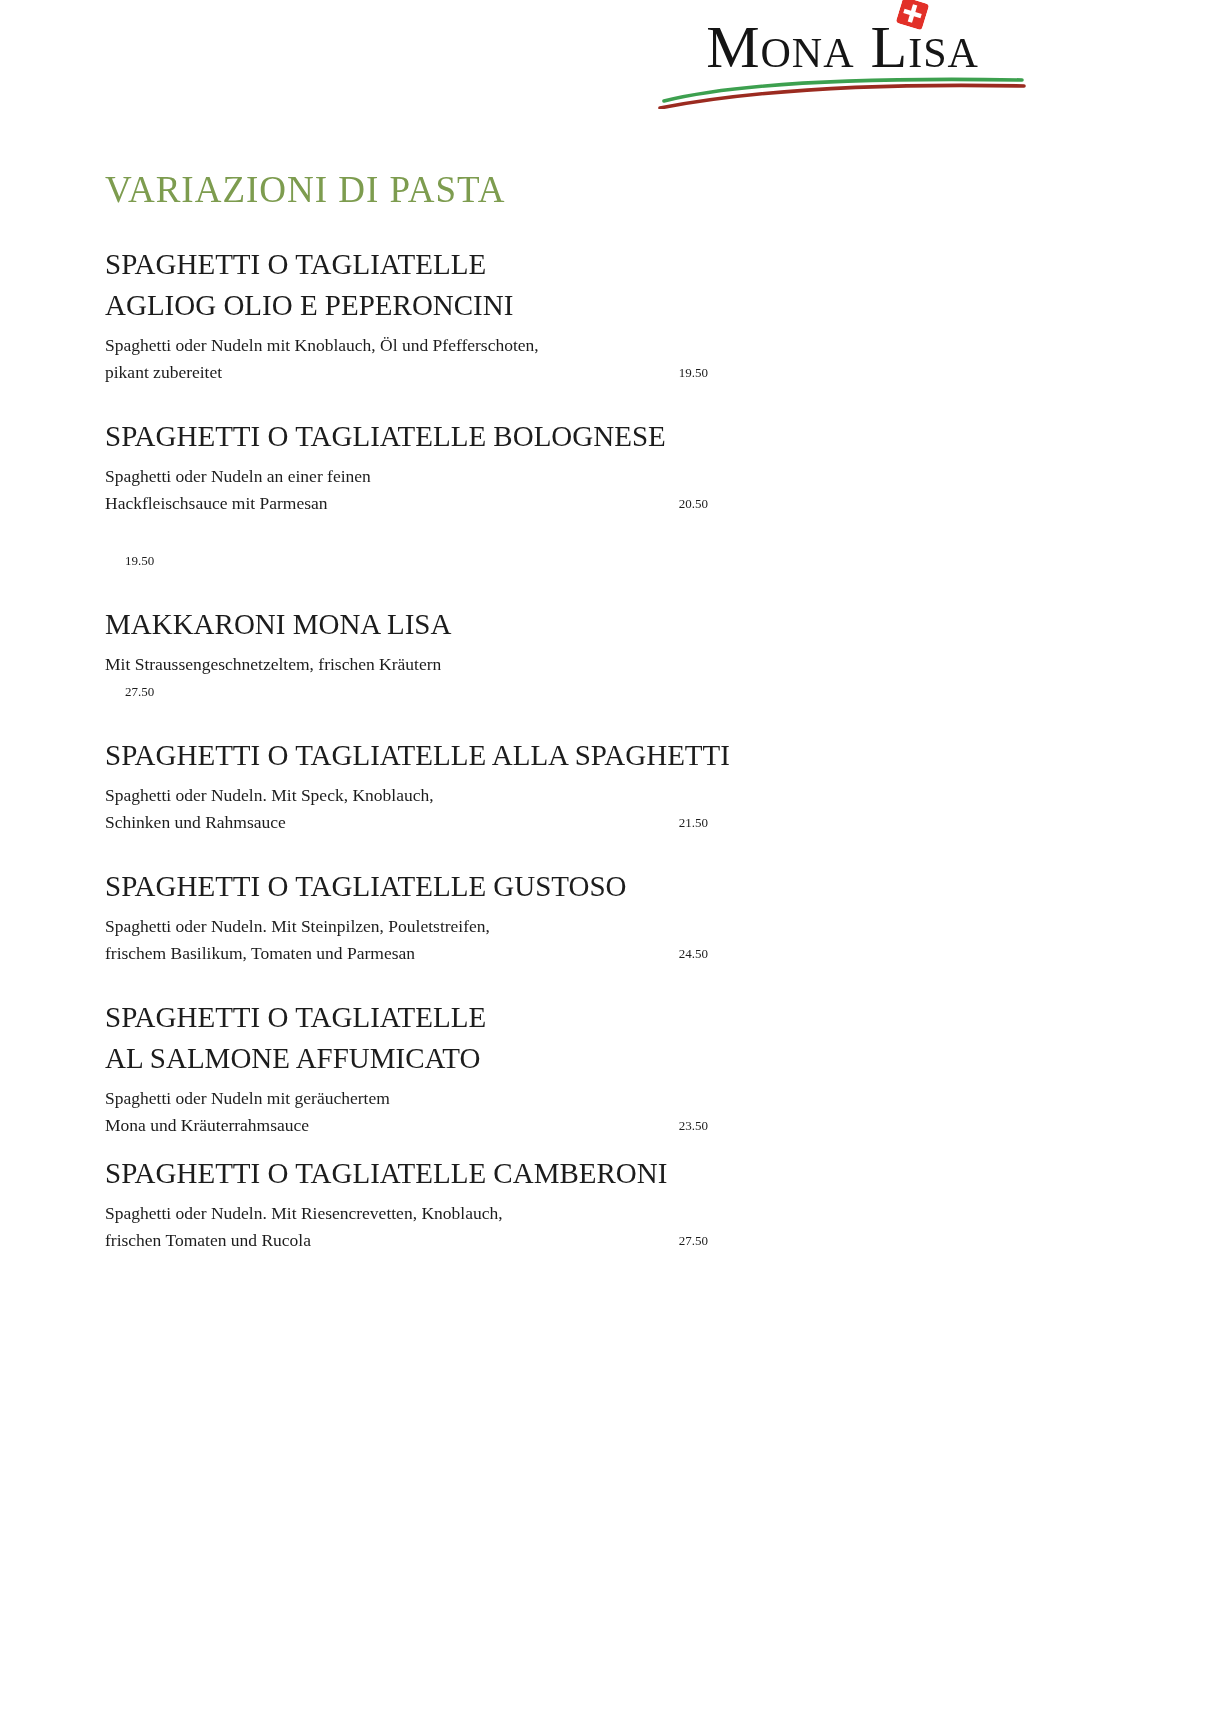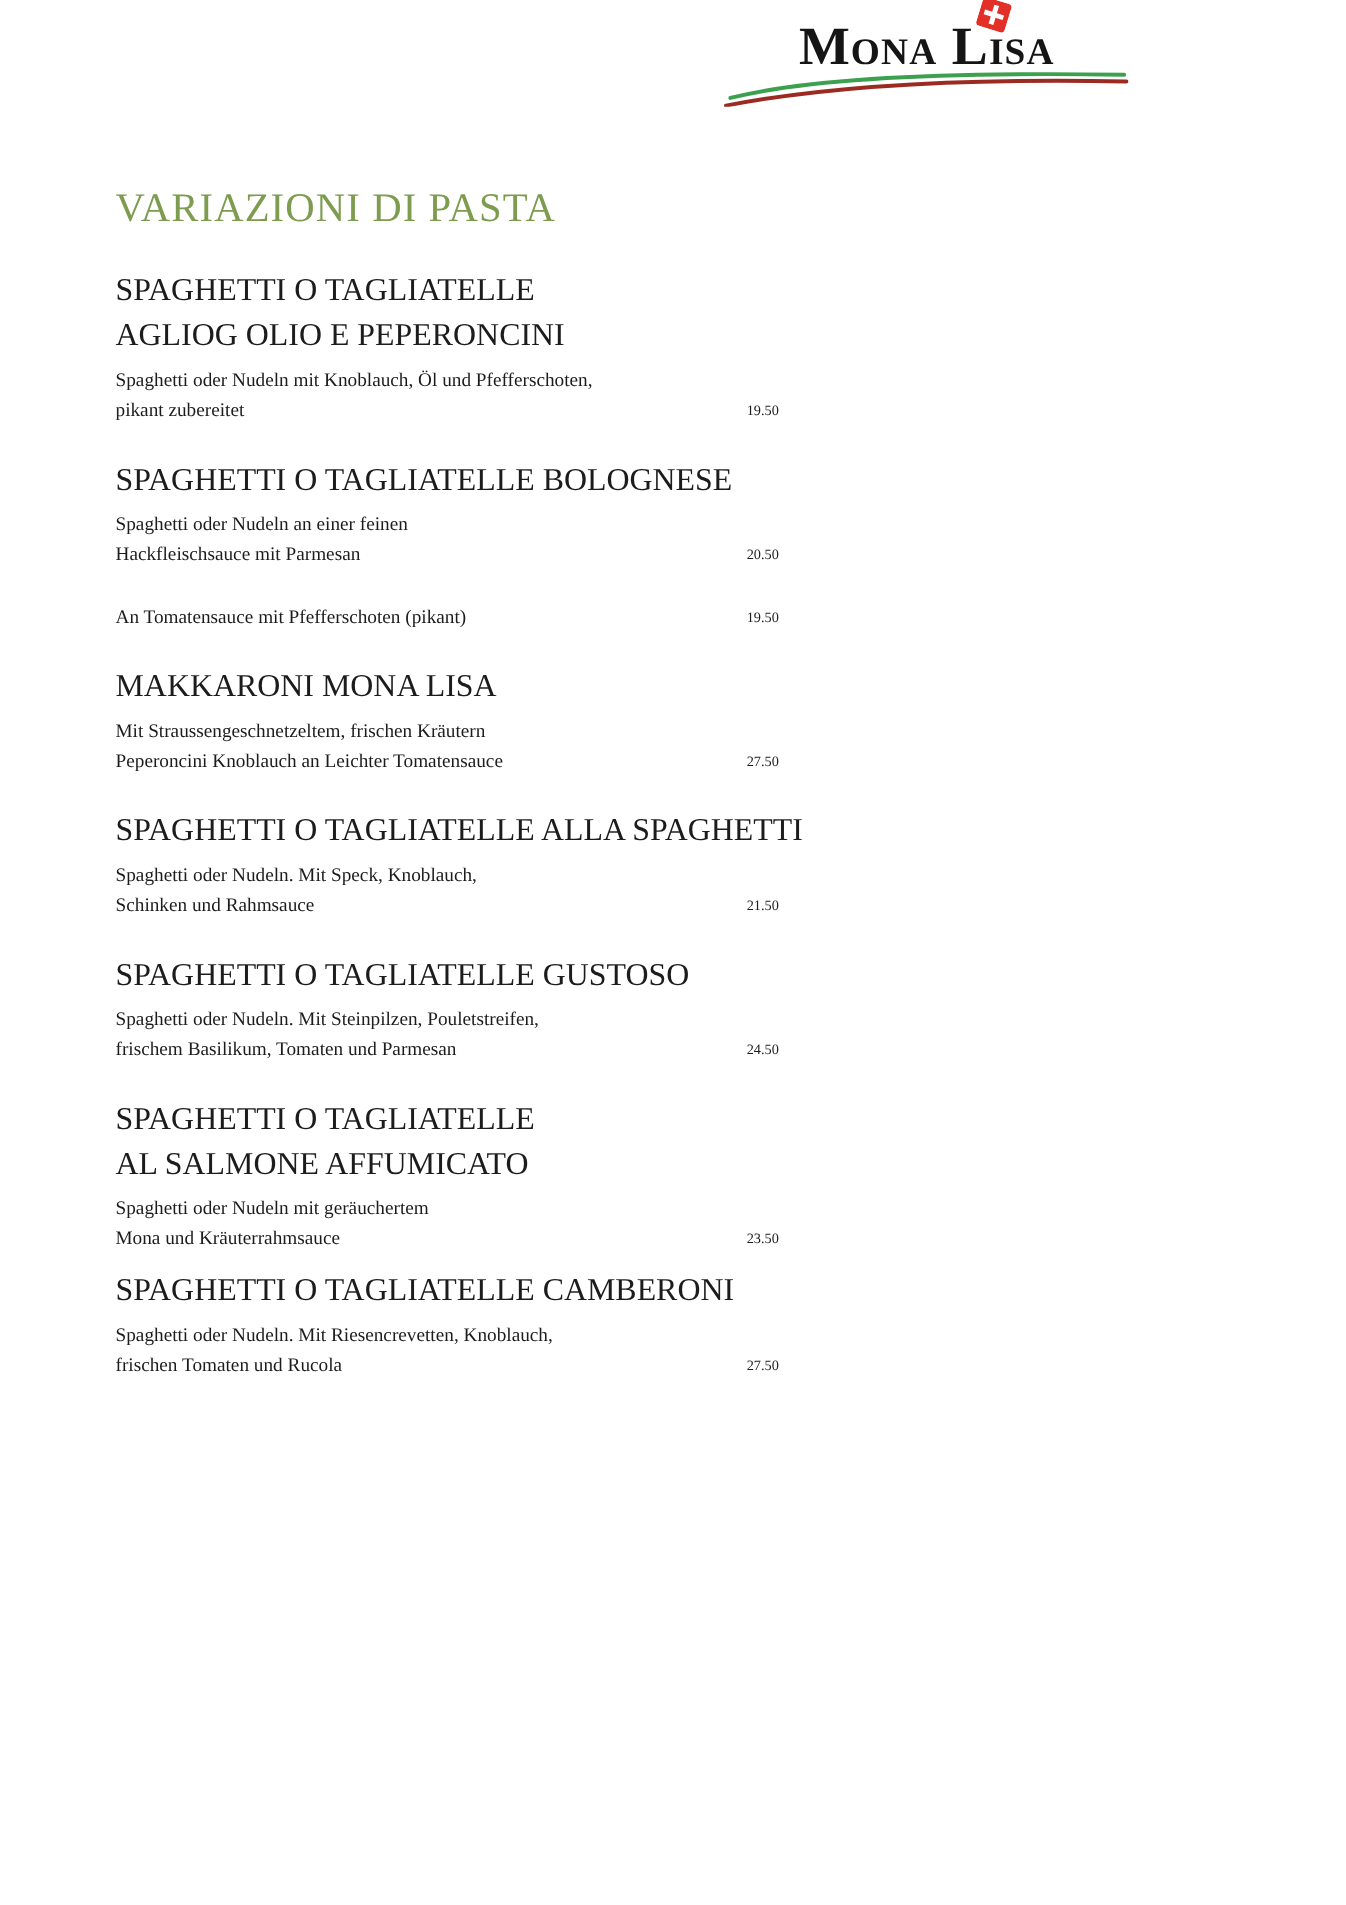--- a/index.html
+++ b/index.html
@@ -15,22 +15,22 @@
 
   
   .logo {
     position: absolute;
     left: 645px; top: 16px;
     width: 395px;
     text-align: center;
   }
   .logo-text {
     font-variant: small-caps;
-    font-weight: bold;
-    font-size: 49px;
+    font-weight: normal;
+    font-size: 60px;
     line-height: 1.05;
     letter-spacing: 1px;
     color: #151515;
     white-space: nowrap;
   }
   .i-wrap { position: relative; display: inline-block; }
   .swiss-flag {
     position: absolute;
     left: -9px; top: -16px;
     width: 27px; height: 27px;
@@ -126,36 +126,34 @@
           <div class="desc-line">
             <span class="desc-text">Hackfleischsauce mit Parmesan</span>
             <span class="price">20.50</span>
           </div>
         </div>
   </div>
 
   <div class="menu-item">
     <div class="item-desc">
           <div class="desc-line">
-            <span class="desc-text">An Tomatensauce mit Pfefferschoten (pikant)</span>
             <span class="price">19.50</span>
           </div>
         </div>
   </div>
 
   <div class="menu-item">
     <div class="item-title">
           <div>MAKKARONI MONA LISA</div>
         </div>
     <div class="item-desc">
           <div class="desc-line">
             <span class="desc-text">Mit Straussengeschnetzeltem, frischen Kräutern</span>
           </div>
           <div class="desc-line">
-            <span class="desc-text">Peperoncini Knoblauch an Leichter Tomatensauce</span>
             <span class="price">27.50</span>
           </div>
         </div>
   </div>
 
   <div class="menu-item">
     <div class="item-title">
           <div>SPAGHETTI O TAGLIATELLE ALLA SPAGHETTI</div>
         </div>
     <div class="item-desc">

